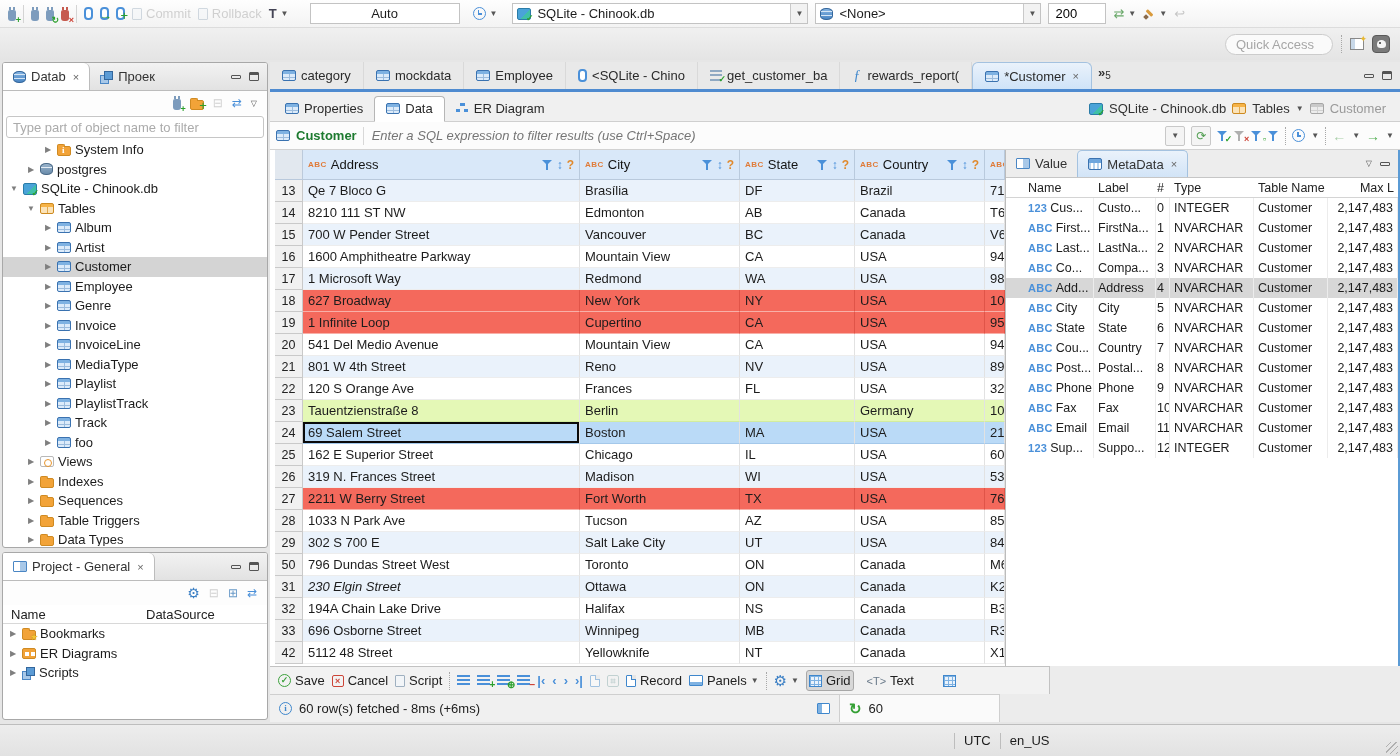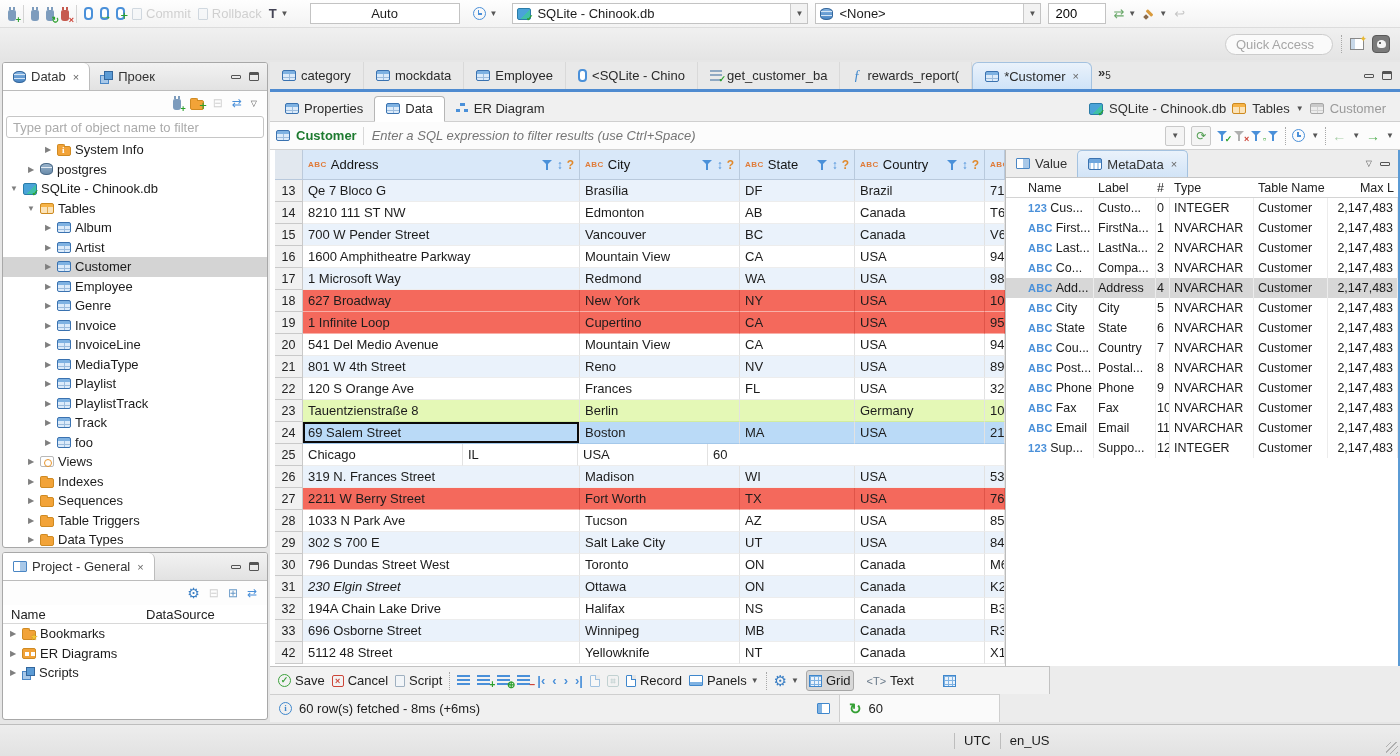--- a/index.html
+++ b/index.html
@@ -703,20 +703,21 @@
           <div class="grow r-selected">
             <div class="rownum">24</div>
             <div class="cell focus" style="width: 277px;">69 Salem Street</div>
             <div class="cell" style="width: 160px;">Boston</div>
             <div class="cell" style="width: 115px;">MA</div>
             <div class="cell" style="width: 130px;">USA</div>
             <div class="cell" style="flex: 1 1 0%;">21</div>
           </div>
           <div class="grow r-plain">
             <div class="rownum">25</div>
+            <div class="cell" style="width: 277px;">162 E Superior Street</div>
             <div class="cell" style="width: 160px;">Chicago</div>
             <div class="cell" style="width: 115px;">IL</div>
             <div class="cell" style="width: 130px;">USA</div>
             <div class="cell" style="flex: 1 1 0%;">60</div>
           </div>
           <div class="grow r-alt">
             <div class="rownum">26</div>
             <div class="cell" style="width: 277px;">319 N. Frances Street</div>
             <div class="cell" style="width: 160px;">Madison</div>
             <div class="cell" style="width: 115px;">WI</div>
@@ -741,21 +742,21 @@
           </div>
           <div class="grow r-alt">
             <div class="rownum">29</div>
             <div class="cell" style="width: 277px;">302 S 700 E</div>
             <div class="cell" style="width: 160px;">Salt Lake City</div>
             <div class="cell" style="width: 115px;">UT</div>
             <div class="cell" style="width: 130px;">USA</div>
             <div class="cell" style="flex: 1 1 0%;">84</div>
           </div>
           <div class="grow r-plain">
-            <div class="rownum">30</div>
+            <div class="rownum">50</div>
             <div class="cell" style="width: 277px;">796 Dundas Street West</div>
             <div class="cell" style="width: 160px;">Toronto</div>
             <div class="cell" style="width: 115px;">ON</div>
             <div class="cell" style="width: 130px;">Canada</div>
             <div class="cell" style="flex: 1 1 0%;">M6</div>
           </div>
           <div class="grow r-alt">
             <div class="rownum">31</div>
             <div class="cell" style="width: 277px; font-style: italic;">230 Elgin Street</div>
             <div class="cell" style="width: 160px;">Ottawa</div>

